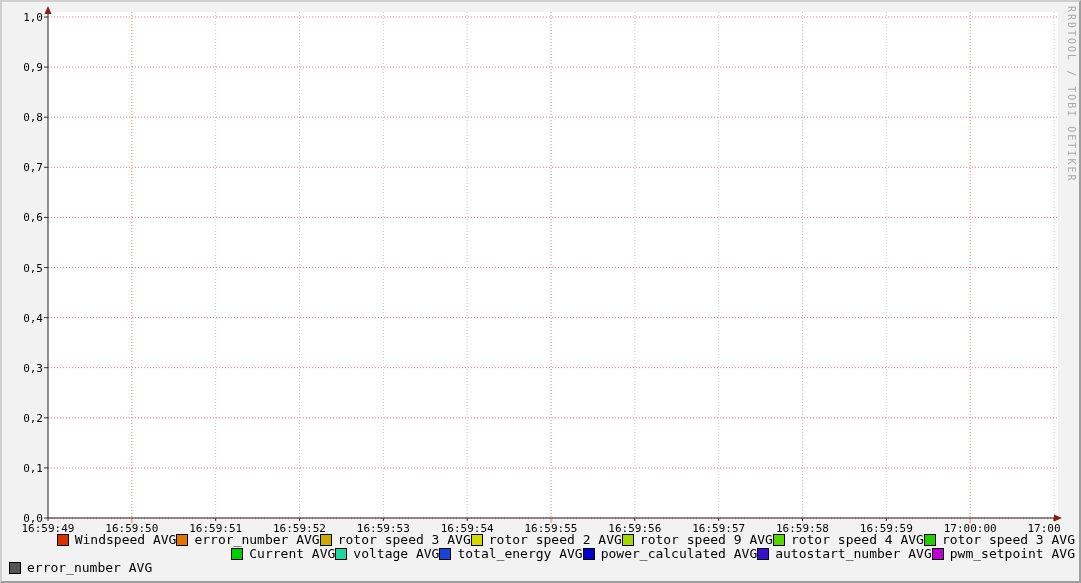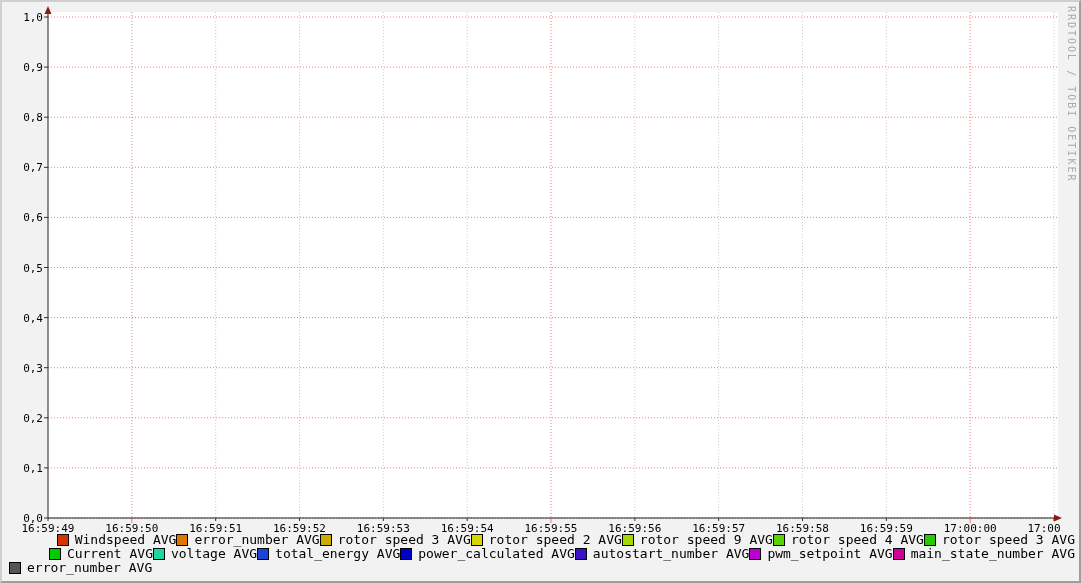--- a/index.html
+++ b/index.html
@@ -170,24 +170,20 @@
           <span>power_calculated AVG</span>
         </span>
         <span class="legend-item">
           <span class="swatch" style="background: rgb(58, 16, 200);"></span>
           <span>autostart_number AVG</span>
         </span>
         <span class="legend-item">
           <span class="swatch" style="background: rgb(187, 0, 208);"></span>
           <span>pwm_setpoint AVG</span>
         </span>
-        <span class="legend-item">
-          <span class="swatch" style="background: rgb(209, 0, 155);"></span>
-          <span>main_state_number AVG</span>
-        </span>
       </div>
       <div class="legend-row last">
         <span class="legend-item">
           <span class="swatch" style="background: rgb(85, 85, 85);"></span>
           <span>error_number AVG</span>
         </span>
       </div>
     </div>
 </div>
 

